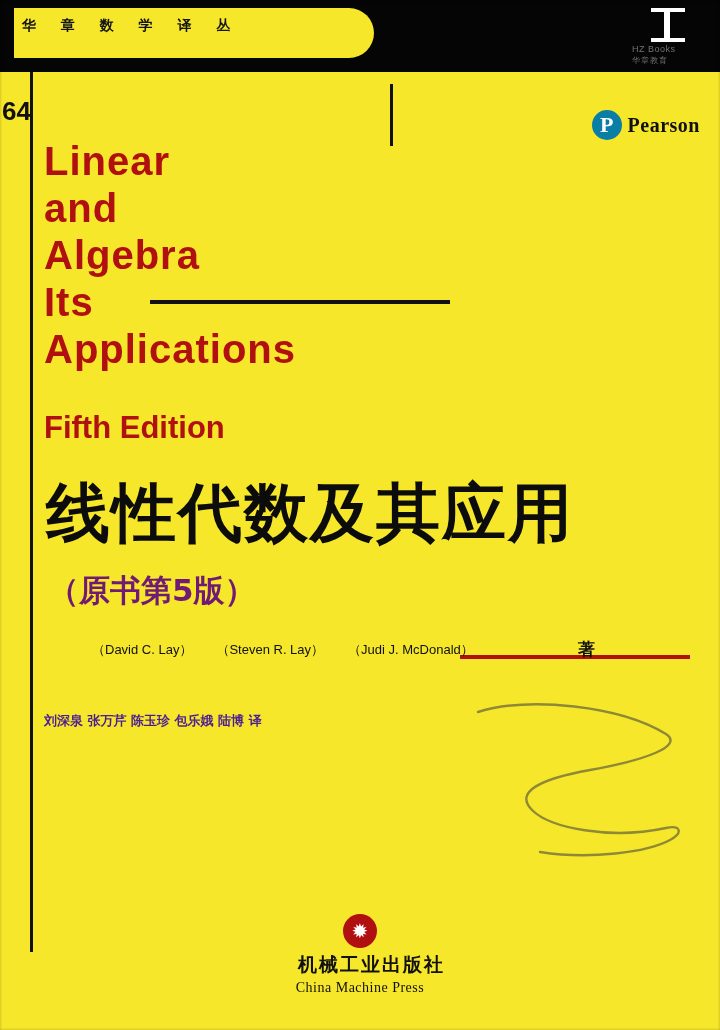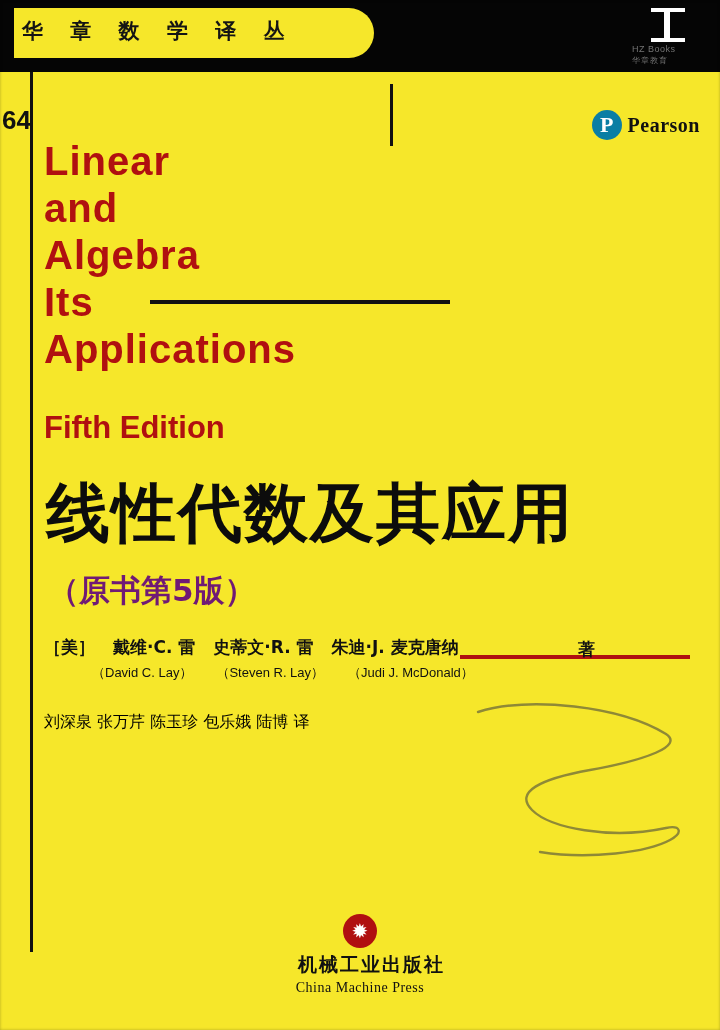--- a/index.html
+++ b/index.html
@@ -28,21 +28,21 @@
     position: absolute;
     left: 14px; top: 8px;
     width: 360px; height: 50px;
     background: #f6e72a;
     border-radius: 0 26px 26px 0;
   }
   .series-text {
     position: absolute;
     left: 22px; top: 17px;
     font-family: "DejaVu Sans", "Liberation Sans", sans-serif;
-    font-size: 21px;
+    font-size: 14px;
     font-weight: 700;
     letter-spacing: 10px;
     color: #141414;
     white-space: nowrap;
   }
   
   .hz-logo {
     position: absolute;
     right: 16px; top: 8px;
     width: 72px; height: 64px;
@@ -76,21 +76,21 @@
   }
   
   .left-rule {
     position: absolute;
     left: 30px; top: 72px;
     width: 3px; height: 880px;
     background: #111;
   }
   .corner-num {
     position: absolute;
-    left: 2px; top: 105px;
+    left: 2px; top: 96px;
     font-family: "Liberation Sans", sans-serif;
     font-size: 26px;
     font-weight: 700;
     color: #111;
   }
   
   .rule {
     position: absolute;
     background: #111;
   }
@@ -185,23 +185,23 @@
     font-size: 13px;
     font-weight: 400;
     color: #111;
     white-space: nowrap;
   }
   .author-romaji .gap1 { display: inline-block; width: 24px; }
   .translators {
     position: absolute;
     left: 44px; top: 712px;
     font-family: "DejaVu Sans", "Liberation Sans", sans-serif;
-    font-size: 16px;
-    font-weight: 400;
-    color: #000000;
+    font-size: 13px;
+    font-weight: 700;
+    color: #4c1d95;
     white-space: nowrap;
   }
   .zhu {
     position: absolute;
     left: 578px; top: 638px;
     font-family: "DejaVu Sans", "Liberation Sans", sans-serif;
     font-size: 17px;
     font-weight: 700;
     color: #111;
   }
@@ -289,23 +289,20 @@
     <span class="ln">Algebra</span>
     <span class="ln">Its</span>
     <span class="ln">Applications</span>
   </div>
   <div class="en-edition">Fifth Edition</div>
 
   <div class="cn-title">线性代数及其应用</div>
   <div class="cn-sub">（原书第5版）</div>
 
   <div class="authors">
-    <div class="author-line">
-      <span>［美］</span><span class="spacer"></span><span>戴维·C. 雷</span><span class="spacer"></span><span>史蒂文·R. 雷</span><span class="spacer"></span><span>朱迪·J. 麦克唐纳</span>
-    </div>
     <div class="author-romaji">
       <span class="gap1"></span><span class="gap1"></span><span>（David C. Lay）</span><span class="gap1"></span><span>（Steven R. Lay）</span><span class="gap1"></span><span>（Judi J. McDonald）</span>
     </div>
   </div>
   <div class="zhu">著</div>
   <div class="translators">刘深泉 张万芹 陈玉珍 包乐娥 陆博 译</div>
 
   <svg class="scribble" viewBox="0 0 220 170">
     <path d="M8 12 C 60 -4, 150 6, 196 34 C 214 46, 176 60, 120 70 C 70 79, 44 92, 62 110 C 80 128, 140 140, 196 128 C 210 125, 214 132, 200 140 C 178 152, 120 160, 70 152" fill="none" stroke="#6d6a3a" stroke-width="2.4" stroke-linecap="round"></path>
   </svg>

